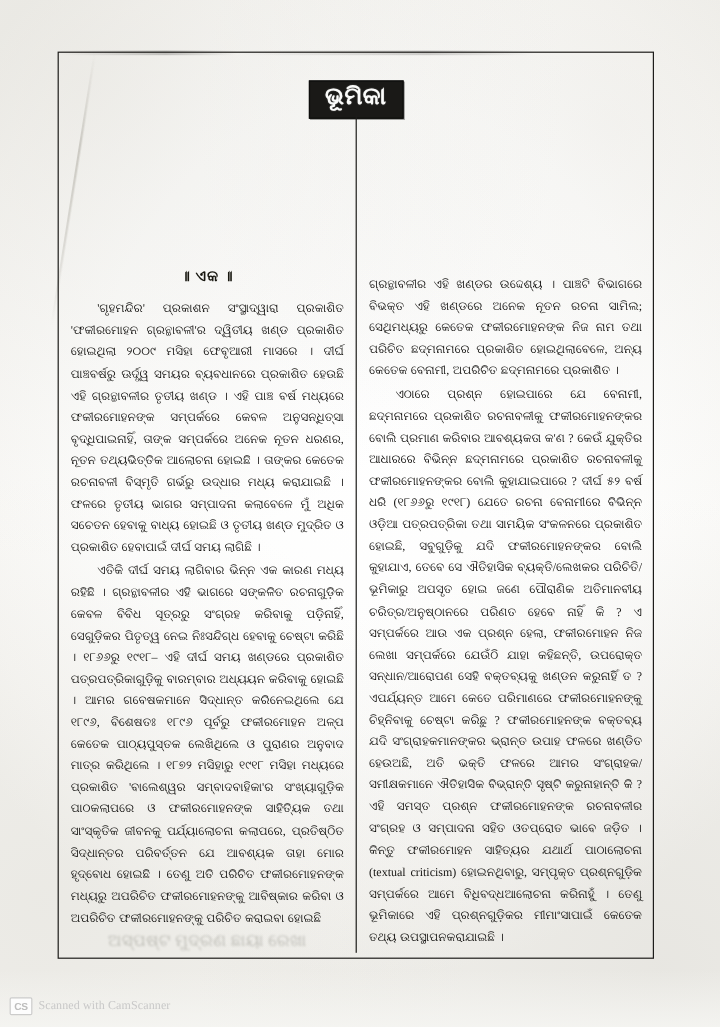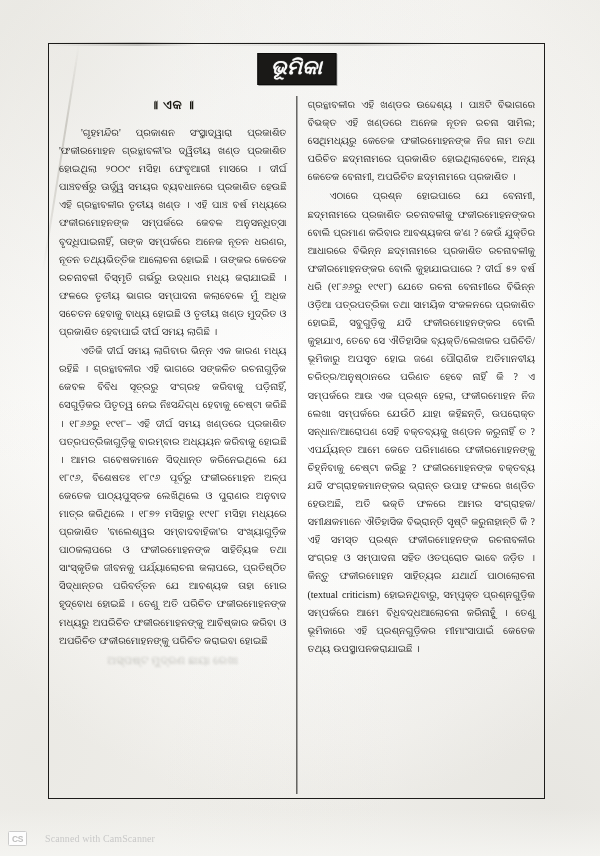--- a/index.html
+++ b/index.html
@@ -67,46 +67,46 @@
     width: 100%; height: 4px;
     background: linear-gradient(to right, rgba(30,29,27,.0) 0%, rgba(30,29,27,.22) 18%, rgba(30,29,27,0) 30%, rgba(30,29,27,.18) 62%, rgba(30,29,27,0) 80%);
     pointer-events: none;
   }
 
   
   #heading-banner {
     position: absolute;
     left: 50%;
     transform: translateX(-50%);
-    top: 9px;
+    top: 23px;
     background: #1a1917;
     padding: 3px 13px 5px 13px;
     border: 1px solid #0d0d0c;
     box-shadow: 1px 1px 0 rgba(0,0,0,.35);
-    font-style: italic;
   }
   #heading-banner .heading-text {
     color: #fbfbfa;
     font-family: "Liberation Serif", serif;
     font-size: 20px;
     font-weight: 700;
     letter-spacing: .4px;
     line-height: 1.08;
     display: block;
     white-space: nowrap;
     text-shadow: 0 0 1px rgba(255,255,255,.5);
   }
 
   
   #columns {
     position: absolute;
     left: 0; right: 0;
     top: 52px;
     bottom: 0;
     display: flex;
+    align-items: flex-end;
   }
   .column {
     position: relative;
     box-sizing: border-box;
     padding: 0 9px 6px 9px;
     overflow: hidden;
   }
   #col-left  { width: 50%; padding-left: 10px; padding-right: 10px; }
   #col-right { width: 50%; padding-left: 11px; padding-right: 9px; }
 
@@ -150,39 +150,39 @@
 
   
   #page-frame .para,
   #page-frame .section-marker {
     filter: blur(.18px);
   }
 
   
   .ghost-line {
     font-family: "Liberation Serif", serif;
-    font-size: 11px;
+    font-size: 14px;
     line-height: 14px;
     color: rgba(120,118,110,.42);
     margin-top: 3px;
     text-align: center;
     filter: blur(.9px);
     letter-spacing: .3px;
     white-space: nowrap;
     overflow: hidden;
   }
 
   
   #camscanner-watermark {
     position: absolute;
     left: 8px;
     bottom: 10px;
     display: flex;
     align-items: center;
-    gap: 18px;
+    gap: 5px;
     opacity: .9;
   }
   #cs-badge {
     width: 17px; height: 13px;
     border: 1.1px solid #c8c8c8;
     border-radius: 1.5px;
     color: #b8b8b8;
     font-size: 8.5px;
     font-weight: 700;
     font-family: "Liberation Sans", sans-serif;

